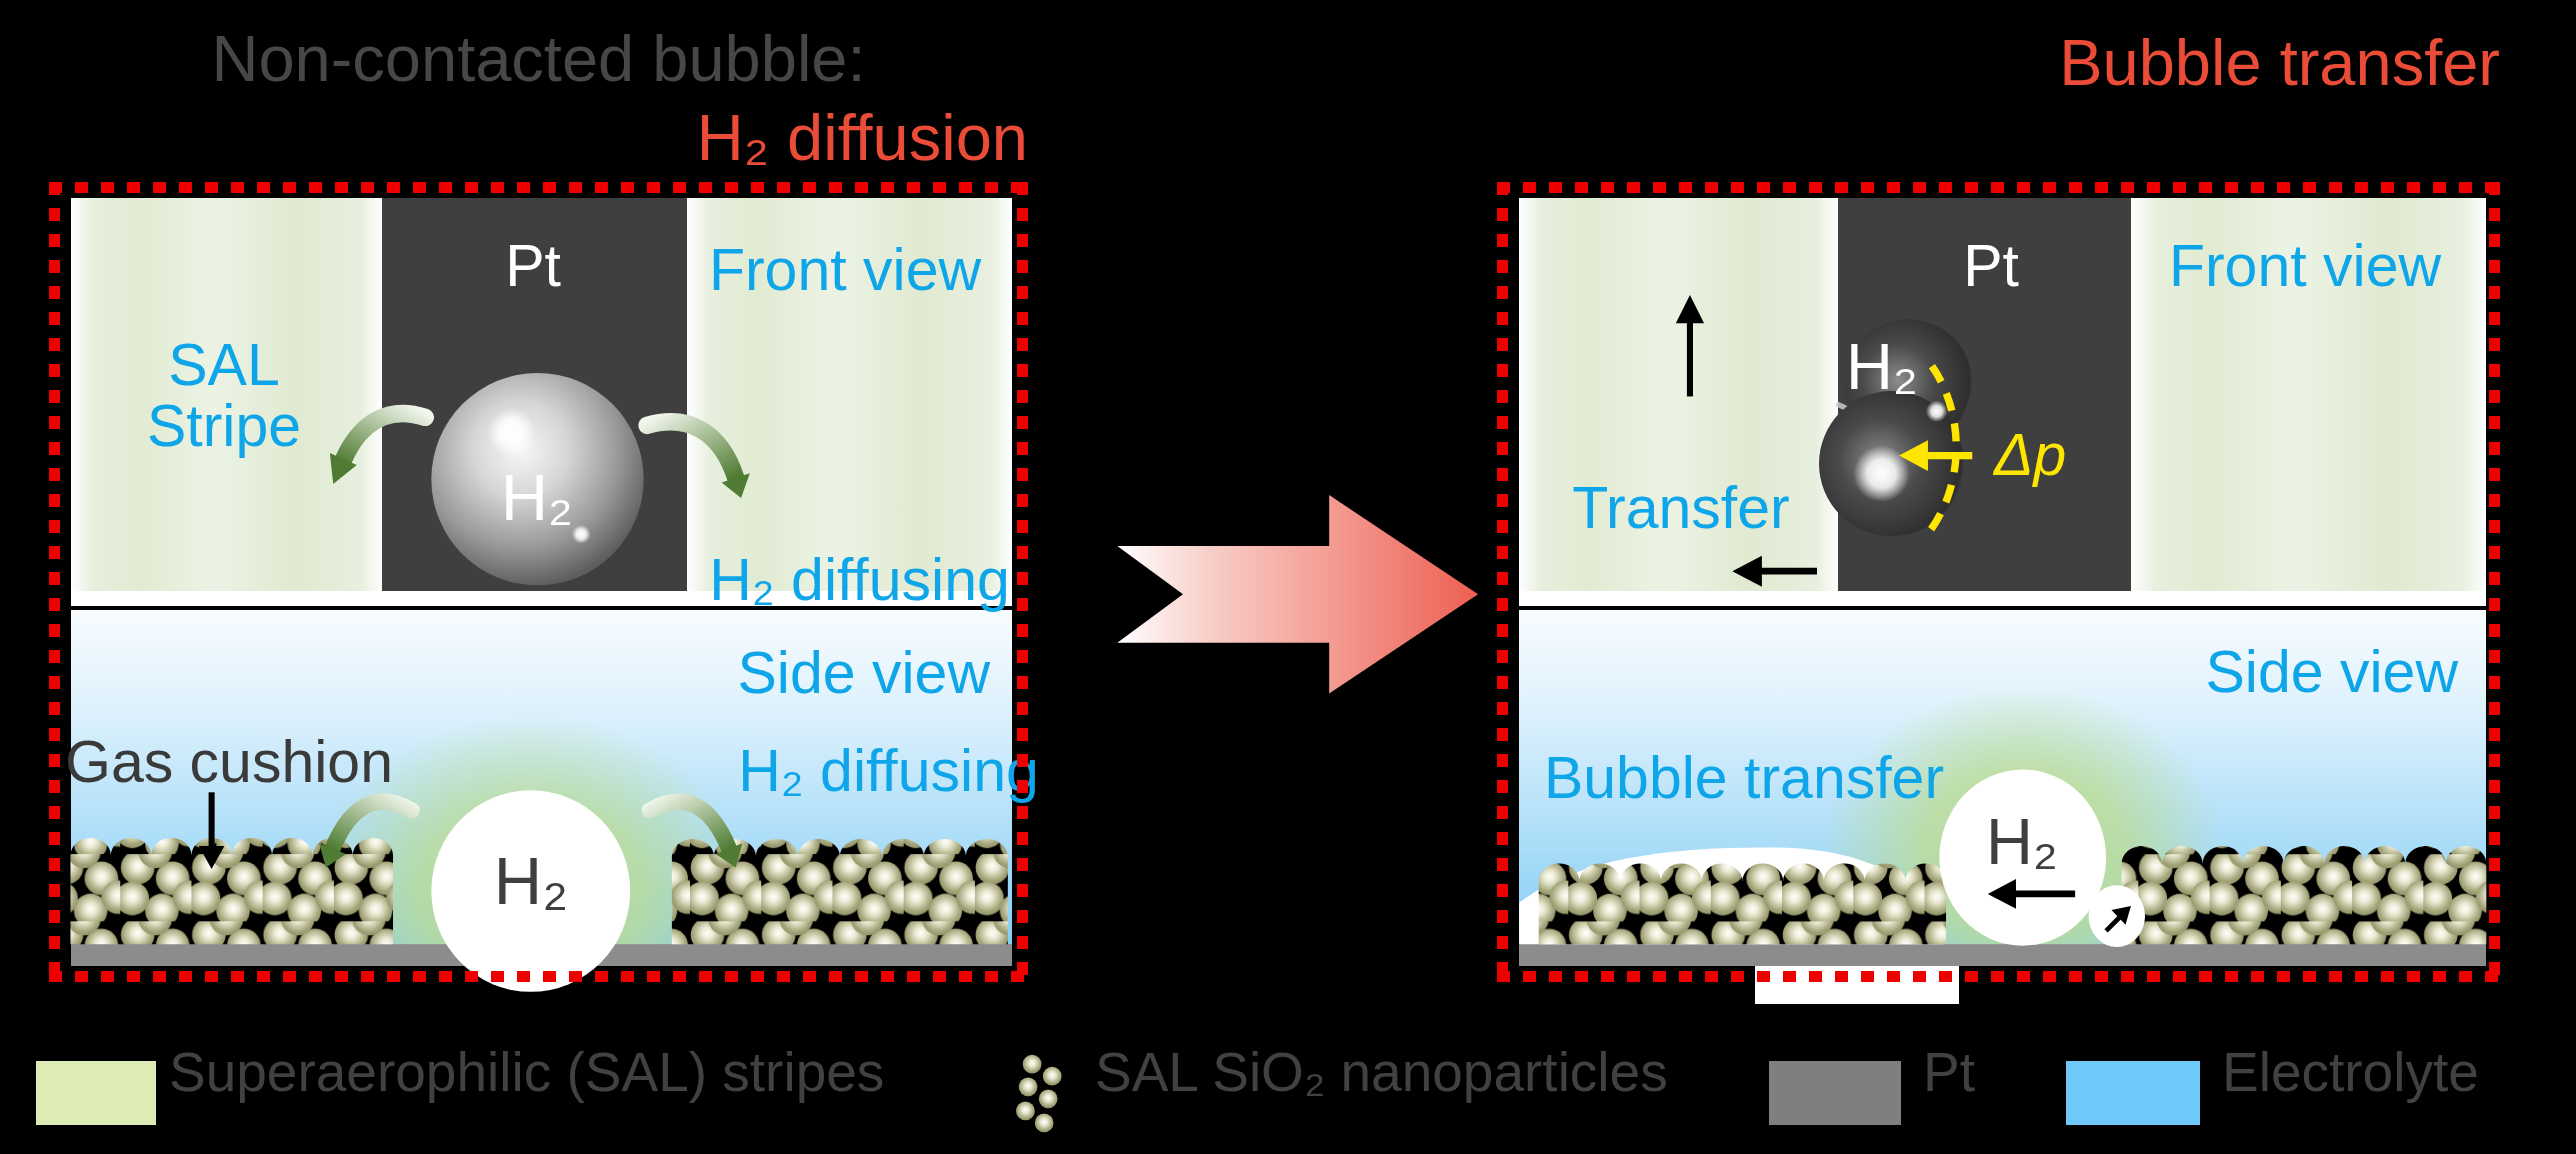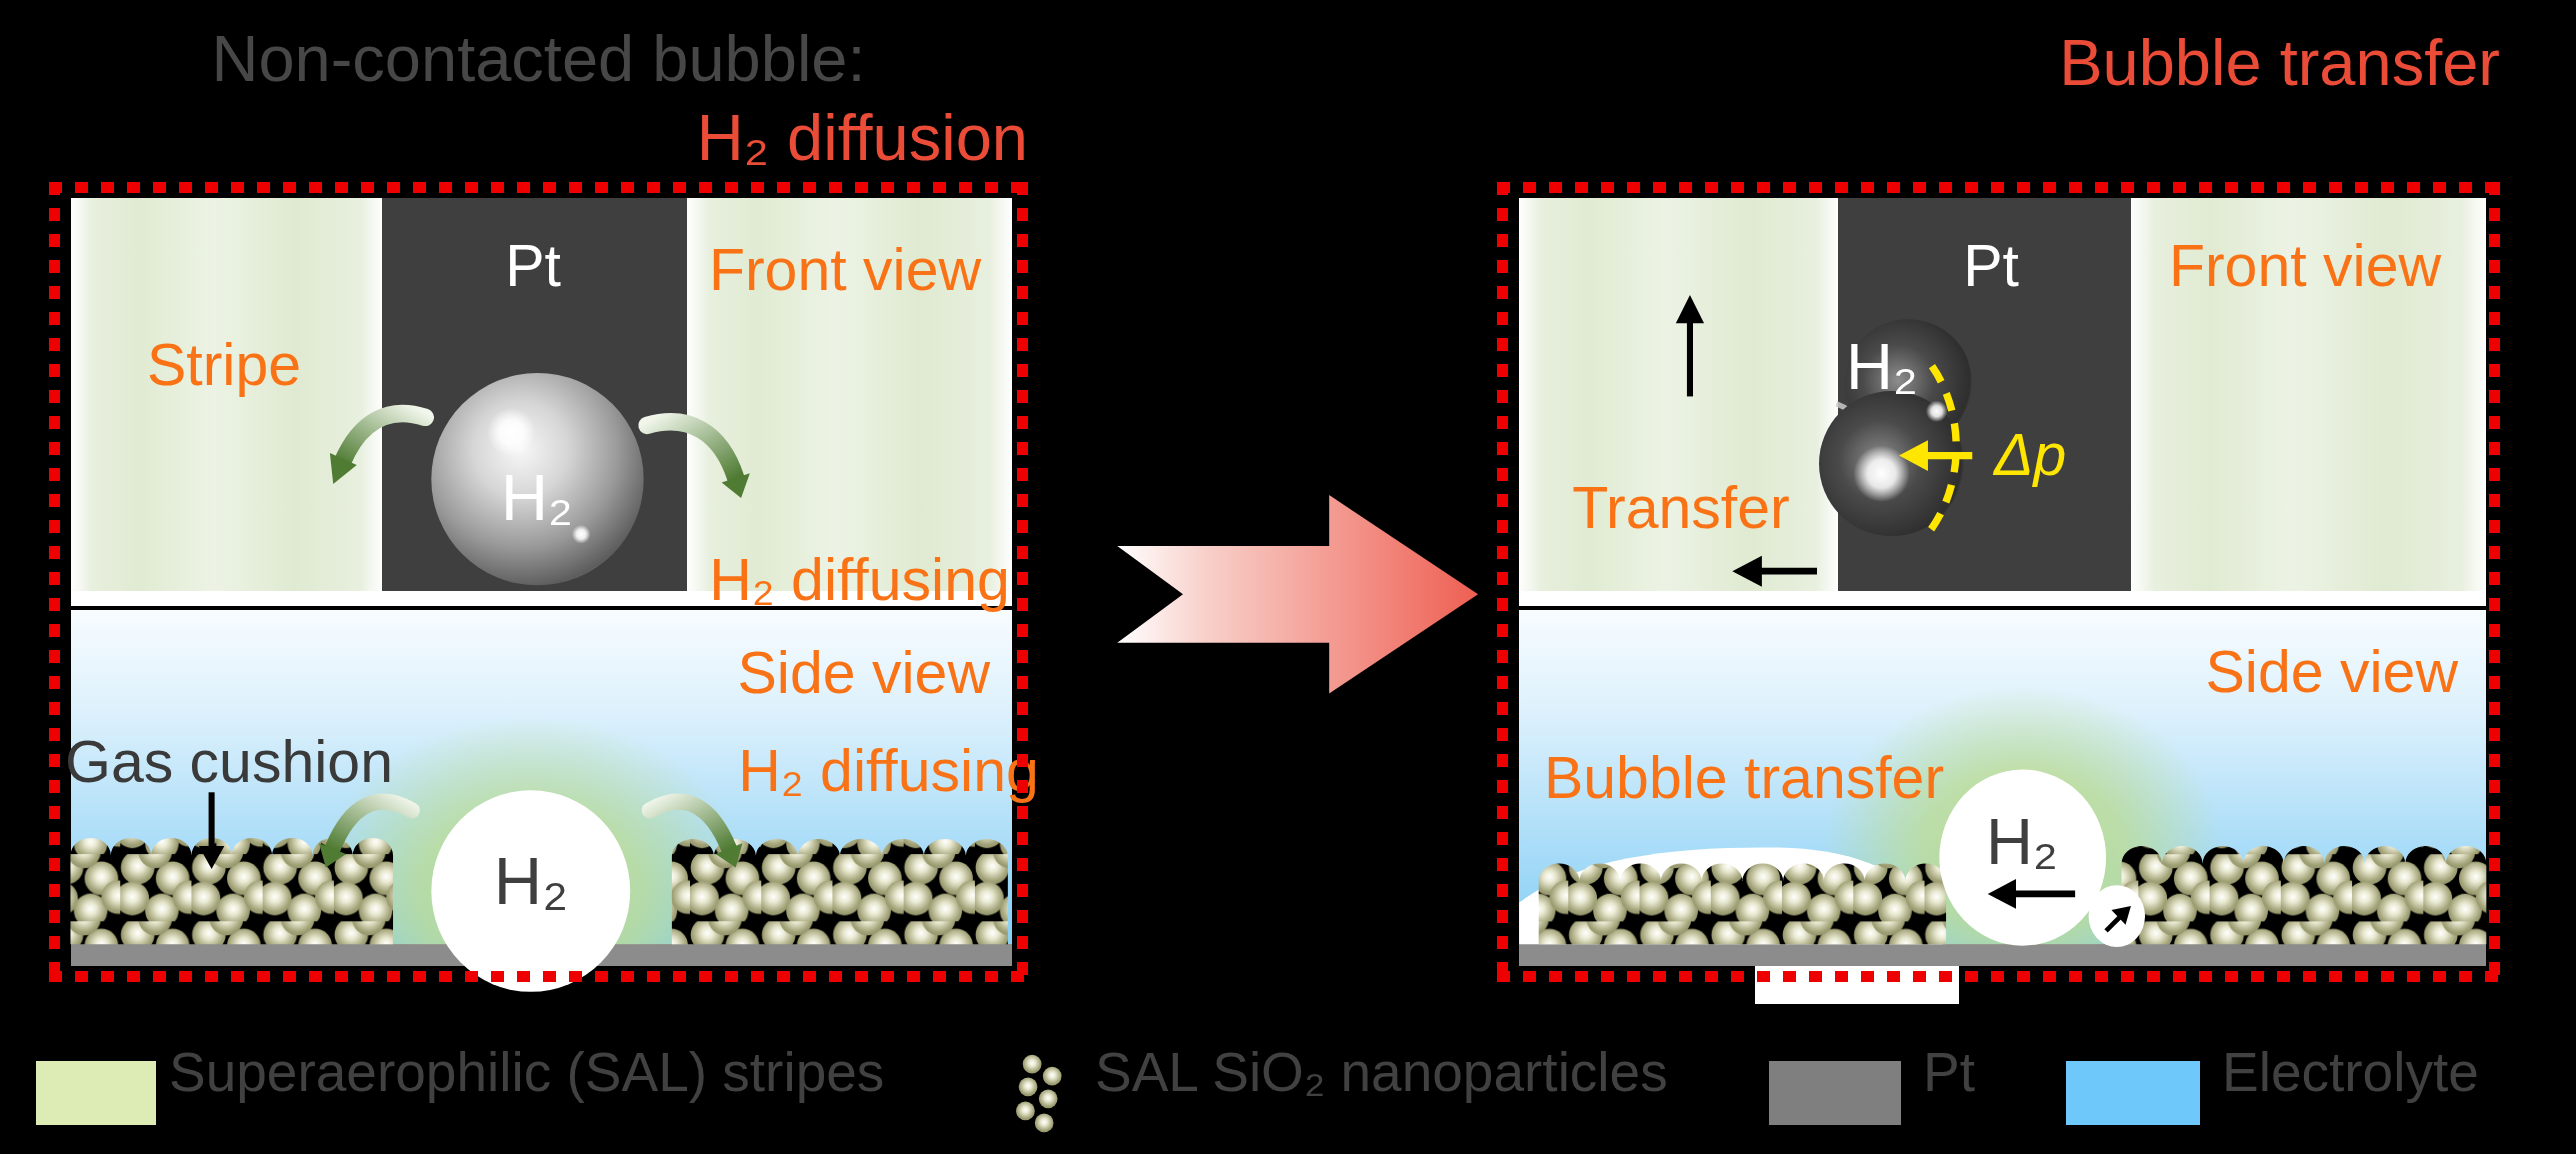--- a/index.html
+++ b/index.html
@@ -51,21 +51,21 @@
   .ptbar { position:absolute; top:762px; height:21.5px; background:#8c8c8c; z-index:2; }
   .pleft  .ptbar { left:21.5px; width:941px; }
   .pright .ptbar { left:22px; width:967px; }
 
   .white-open { position:absolute; left:258px; top:784px; width:204px; height:38px; background:#fff; z-index:2; }
 
   
   svg.art { position:absolute; left:0; top:0; z-index:5; overflow:visible; }
 
   
-  .lbl { position:absolute; z-index:10; font-size:59px; line-height:1.04; color:#f97316; white-space:nowrap; }
+  .lbl { position:absolute; z-index:10; font-size:59px; line-height:1.04; color:#0ea5e9; white-space:nowrap; }
   .lbl.white  { color:#fff; }
   .lbl.grey   { color:#3a3a3a; }
   .lbl.darkh2 { color:#3f3f3f; }
   .lbl.center { text-align:center; }
   .lbl.rightal{ text-align:right; }
   .lbl.yellow { color:#ffe600; font-style:italic; }
 
   
   .legend-swatch { position:absolute; top:1061px; height:64px; z-index:5; }
   .legend-label  { position:absolute; top:1040px; height:64px; display:flex; align-items:center;
@@ -187,20 +187,21 @@
         <path d="M894,935 C946,905 986,928 1012,992" stroke="url(#gaR)" stroke-width="24" fill="none" stroke-linecap="round"></path>
         <polygon points="1022,1020 1032,984 992,1000" fill="#4f7b33"></polygon>
         <line x1="242" y1="908" x2="242" y2="992" stroke="#000" stroke-width="9"></line>
         <polygon points="242,1022 223,988 261,988" fill="#000"></polygon>
       </g>
     </svg>
 
     <div class="lbl white center" style="left:430px;top:54px;width:108px">Pt</div>
     <div class="lbl center" style="left:638px;top:58px;width:316px">Front view</div>
     <div class="lbl center" style="left:54px;top:153px;width:242px">
+      <div>SAL</div>
       <div style="">Stripe</div>
     </div>
     <div class="lbl white center" style="left:421px;top:282px;width:134px;font-size:65px">H₂</div>
     <div class="lbl center" style="left:649px;top:368px;width:323px">H₂ diffusing</div>
     <div class="lbl rightal" style="left:672px;top:461px;width:269px">Side view</div>
     <div class="lbl grey" style="left:16px;top:550px">Gas cushion</div>
     <div class="lbl center" style="left:685px;top:559px;width:309px">H₂ diffusing</div>
     <div class="lbl darkh2 center" style="left:415px;top:664px;width:134px;font-size:67px">H₂</div>
 
     <div class="db db-t"></div>

